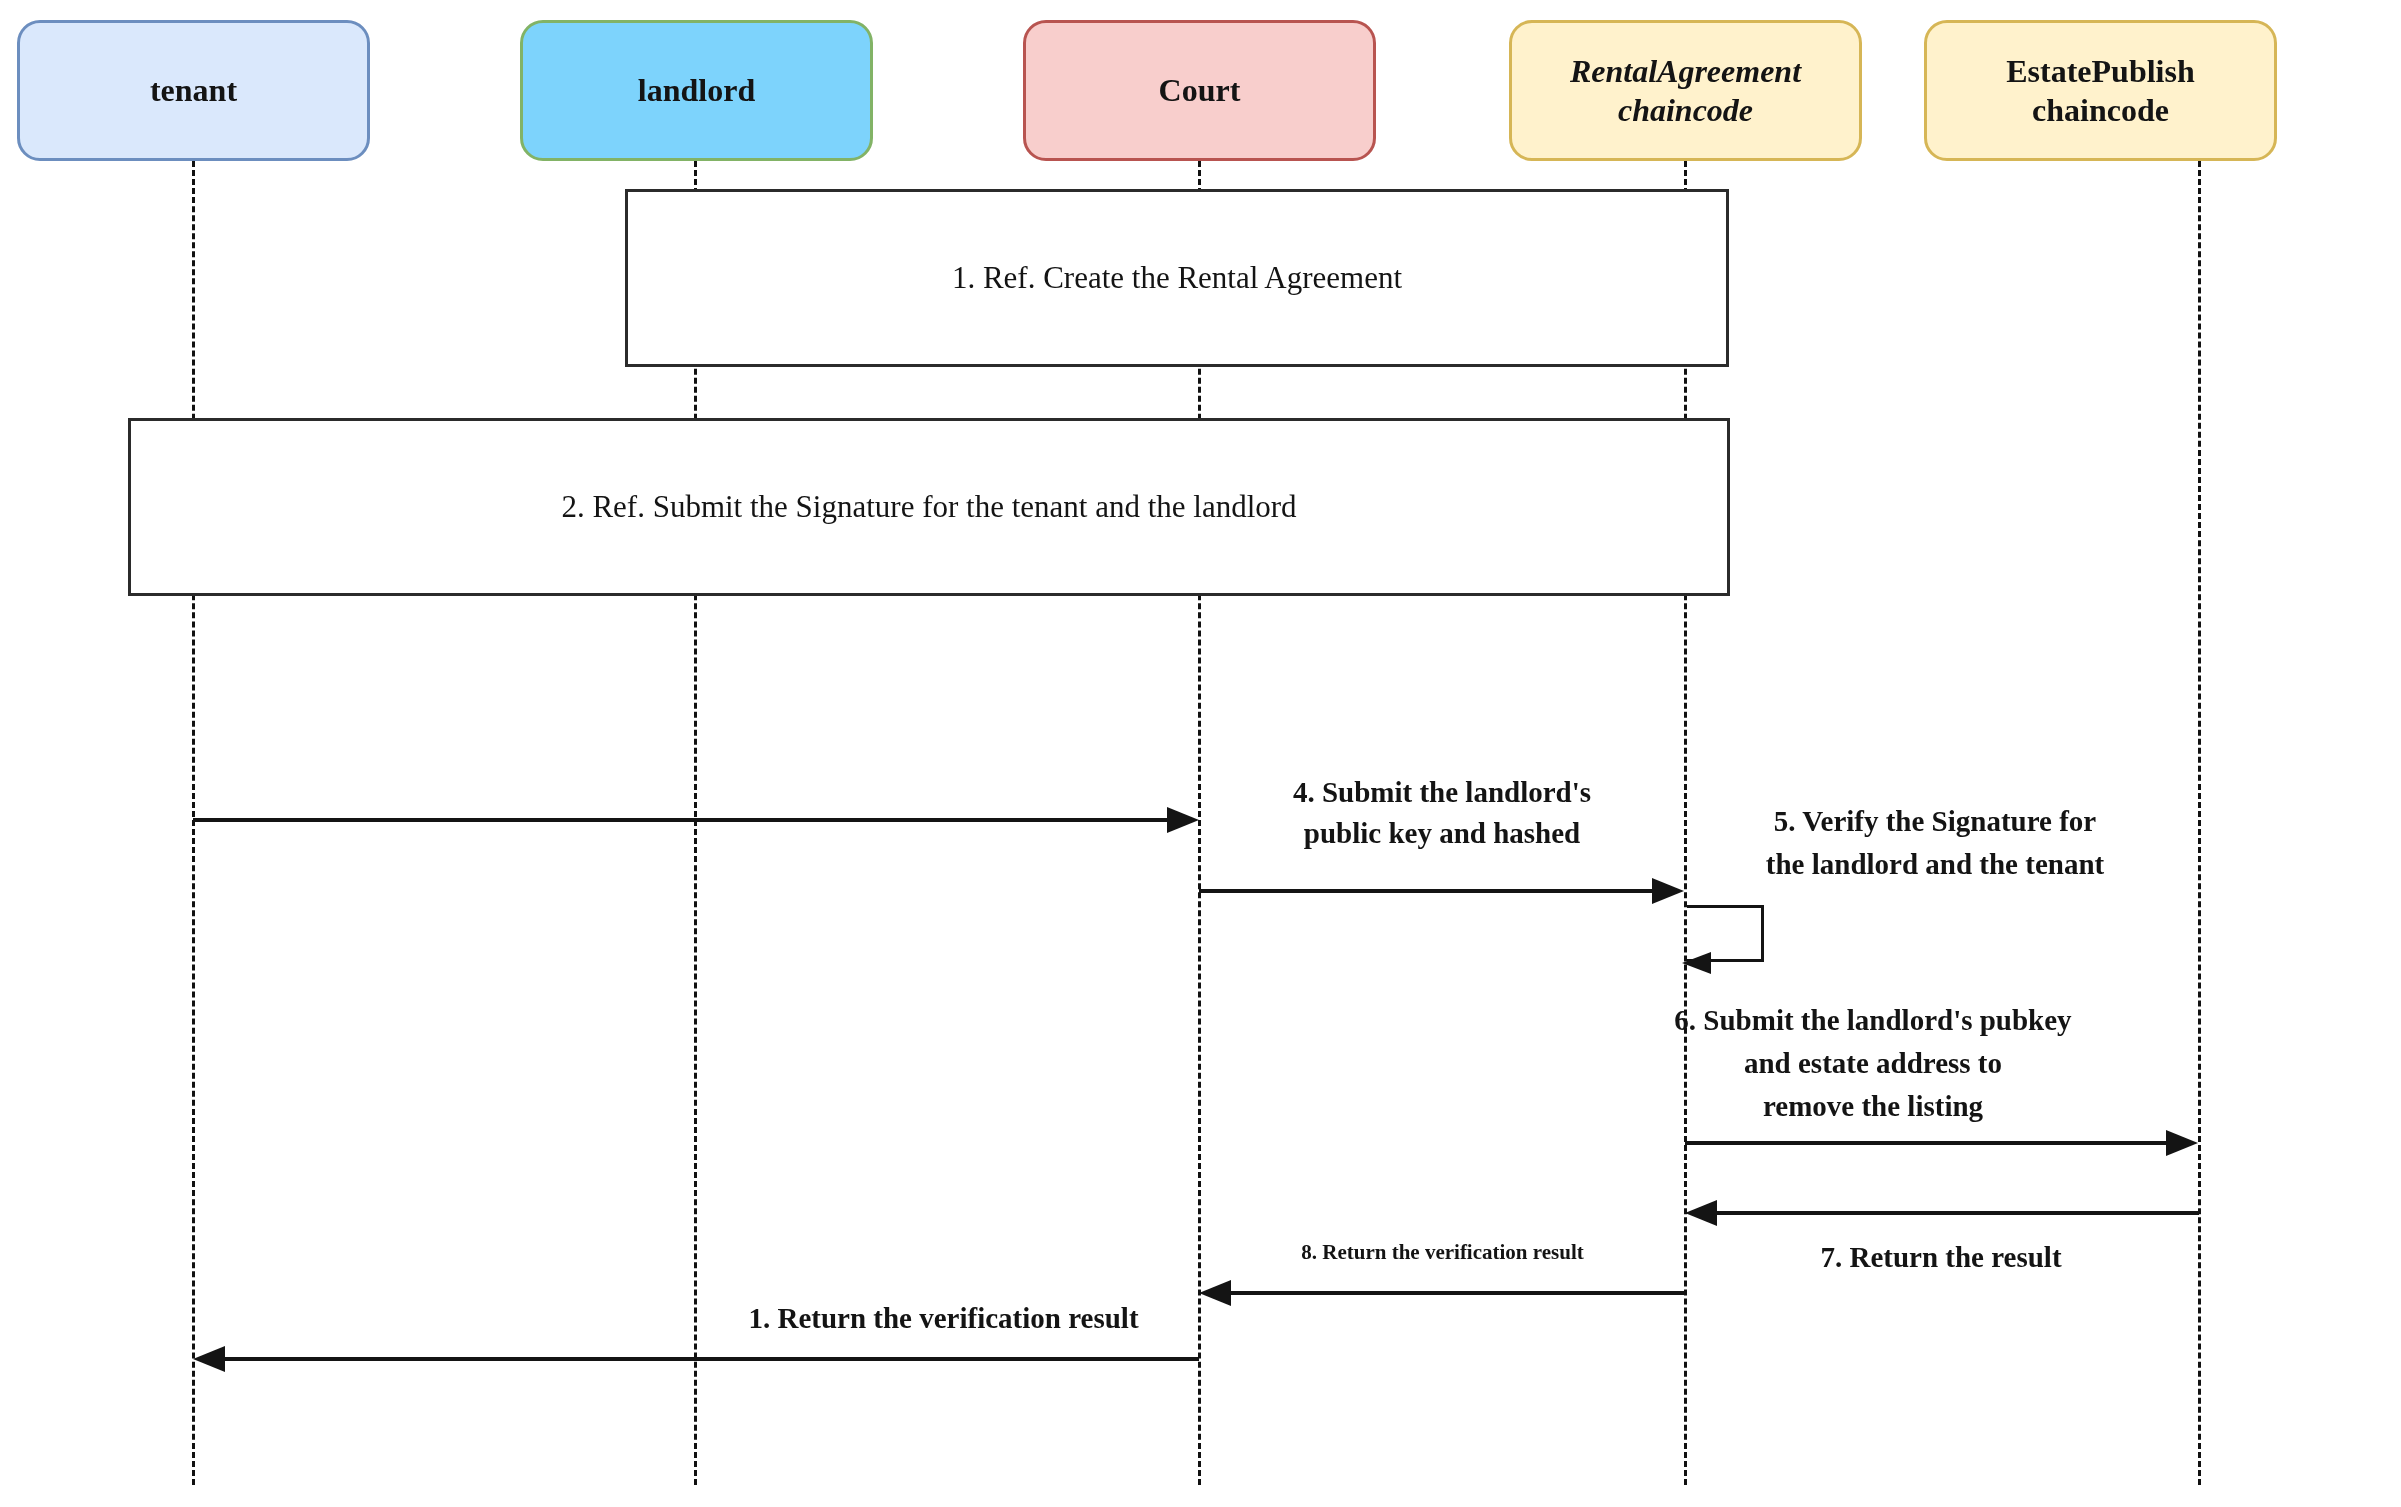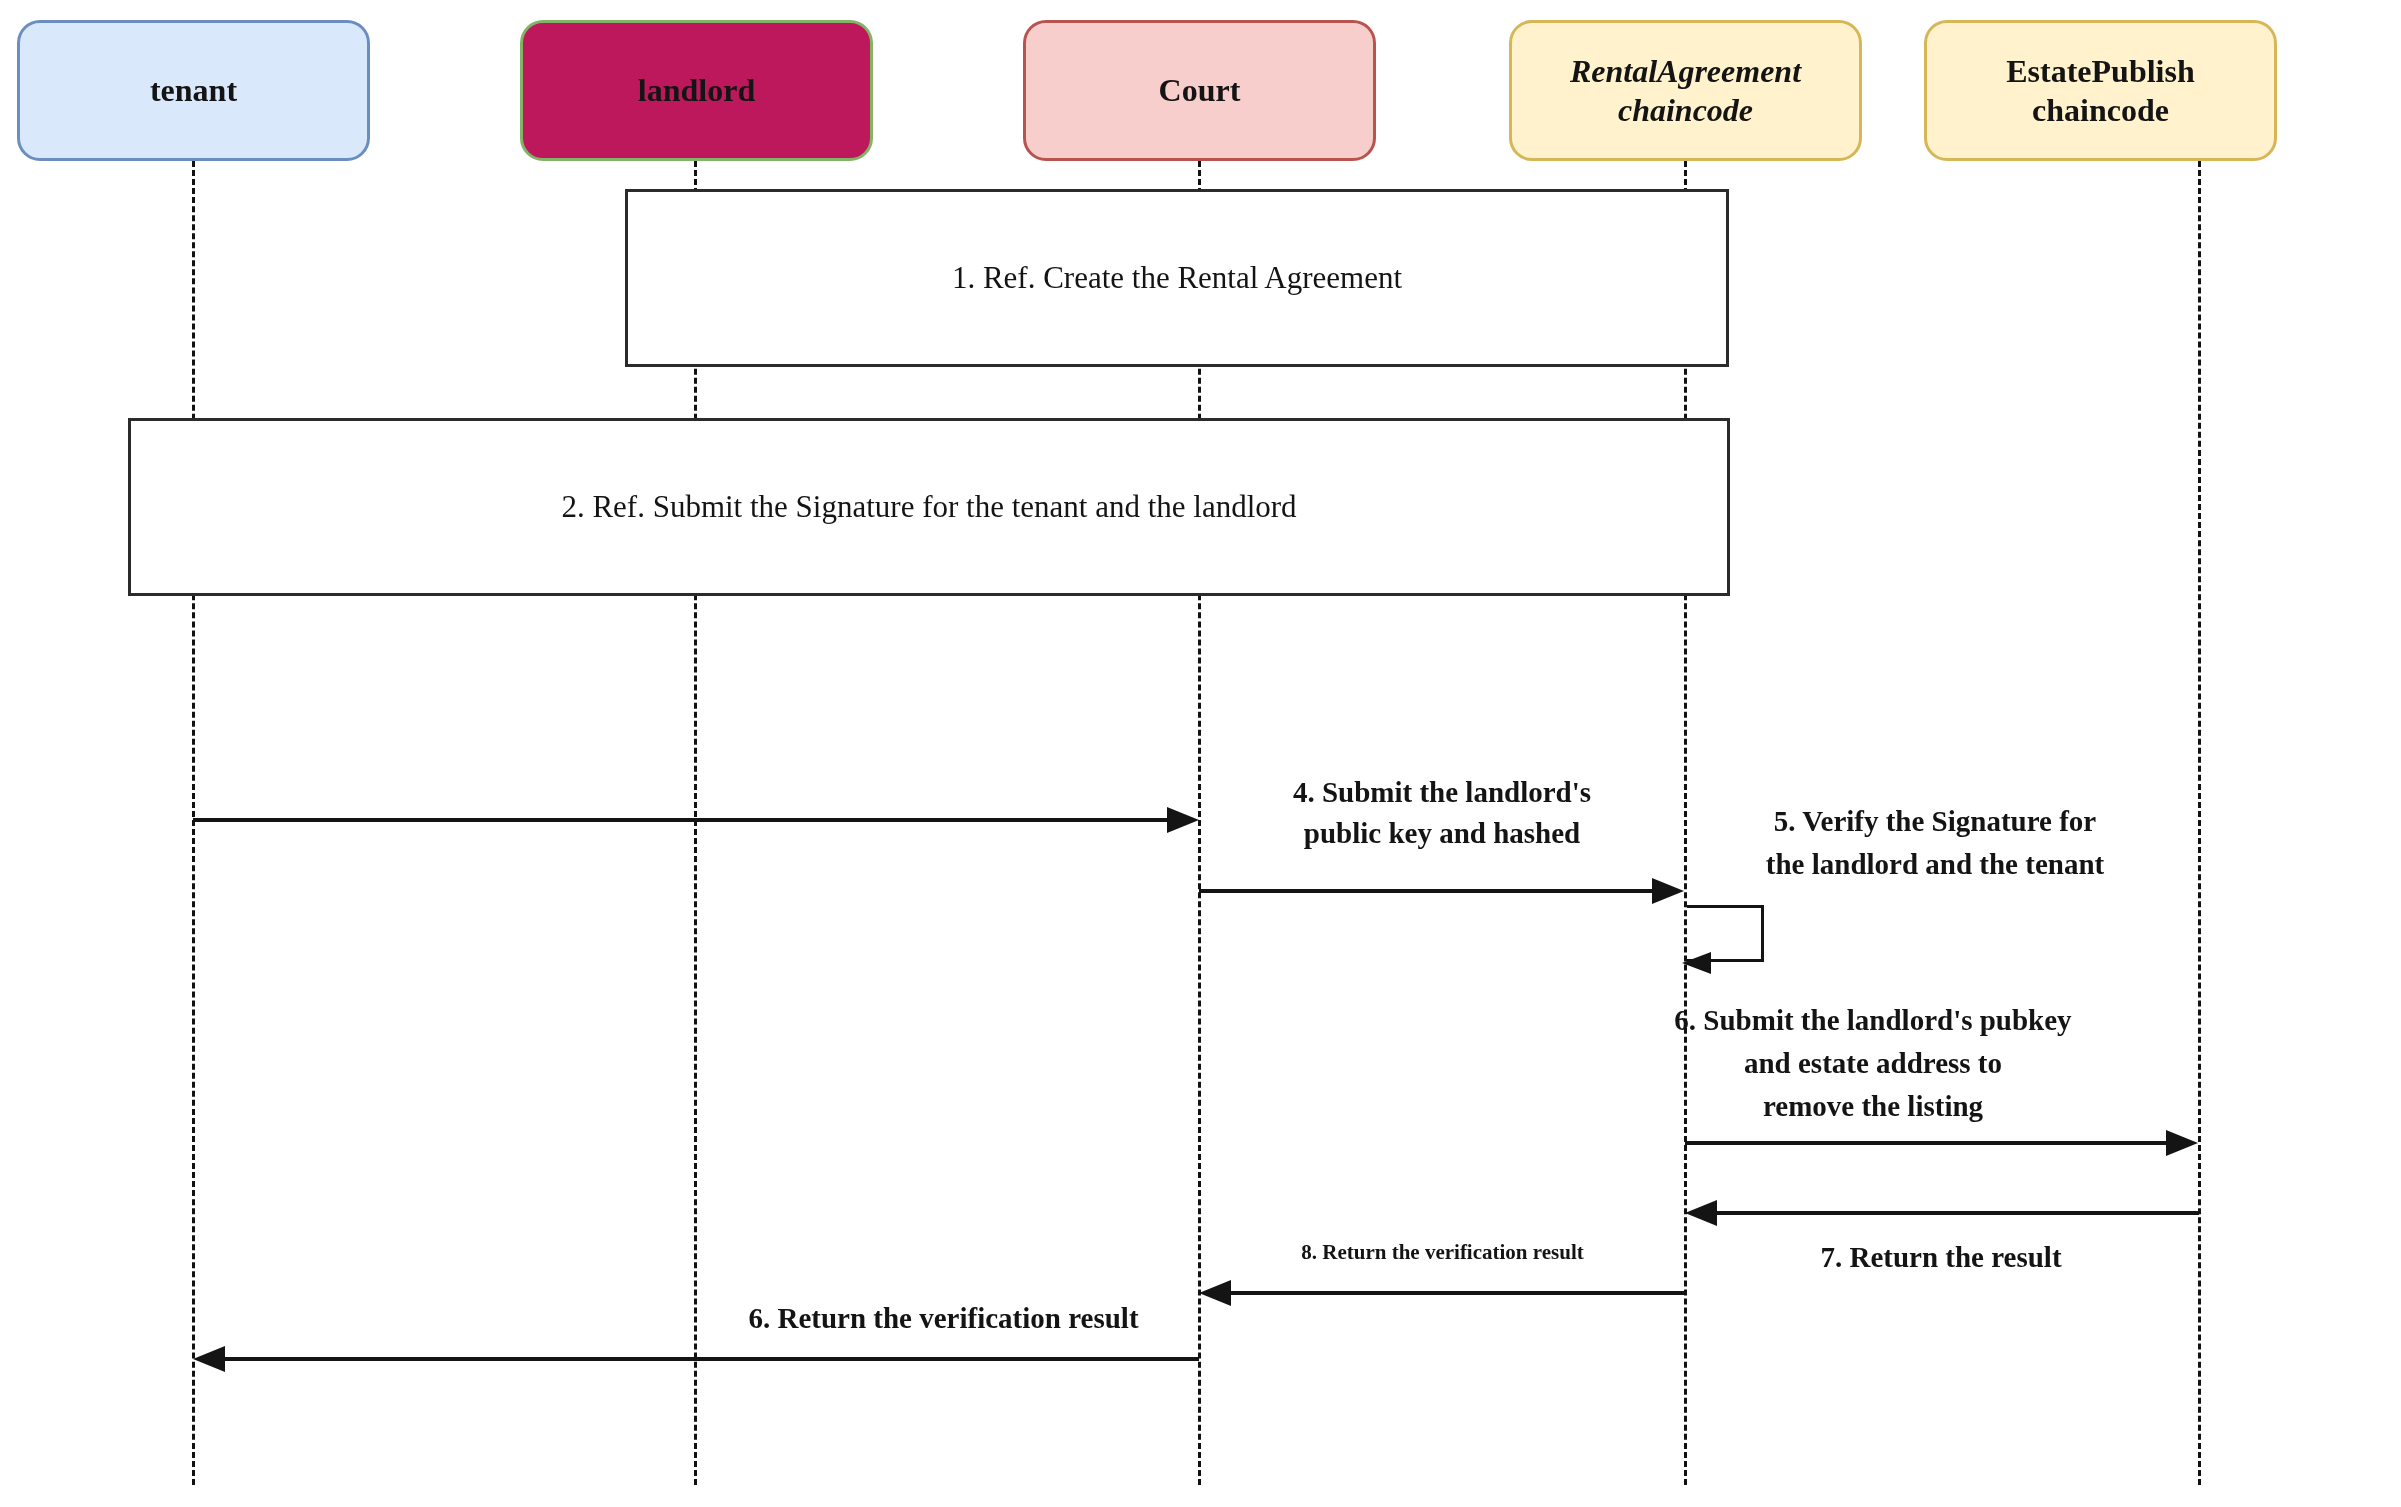--- a/index.html
+++ b/index.html
@@ -156,29 +156,29 @@
   <div class="arrow" style="left:1716px; top:1211px; width:483px;">
     <div class="arrowhead head-left"></div>
   </div>
   <div class="msg-label" style="left:1709px; top:1236px; width:464px;">7. Return the result</div>
 
   <div class="msg-label" style="left:1197px; top:1231px; width:491px; font-size:21px;">8. Return the verification result</div>
   <div class="arrow" style="left:1230px; top:1291px; width:455px;">
     <div class="arrowhead head-left"></div>
   </div>
 
-  <div class="msg-label" style="left:696px; top:1297px; width:495px;">6. Return the verification result</div>
+  <div class="msg-label" style="left:696px; top:1297px; width:495px;">1. Return the verification result</div>
   <div class="arrow" style="left:224px; top:1357px; width:975px;">
     <div class="arrowhead head-left"></div>
   </div>
 
   <div class="actor-box" style="left: 17px; background: rgb(218, 232, 252); border-color: rgb(108, 142, 191);">
     <span>tenant</span>
   </div>
-  <div class="actor-box" style="left: 520px; background: #be185d; border-color: rgb(130, 179, 102);">
+  <div class="actor-box" style="left: 520px; background: #7dd3fc; border-color: rgb(130, 179, 102);">
     <span>landlord</span>
   </div>
   <div class="actor-box" style="left: 1023px; background: rgb(248, 206, 204); border-color: rgb(184, 84, 80);">
     <span>Court</span>
   </div>
   <div class="actor-box" style="left: 1509px; background: rgb(255, 242, 204); border-color: rgb(214, 182, 86); font-style: italic;">
     <span>RentalAgreement
 chaincode</span>
   </div>
   <div class="actor-box" style="left: 1924px; background: rgb(255, 242, 204); border-color: rgb(214, 182, 86);">

